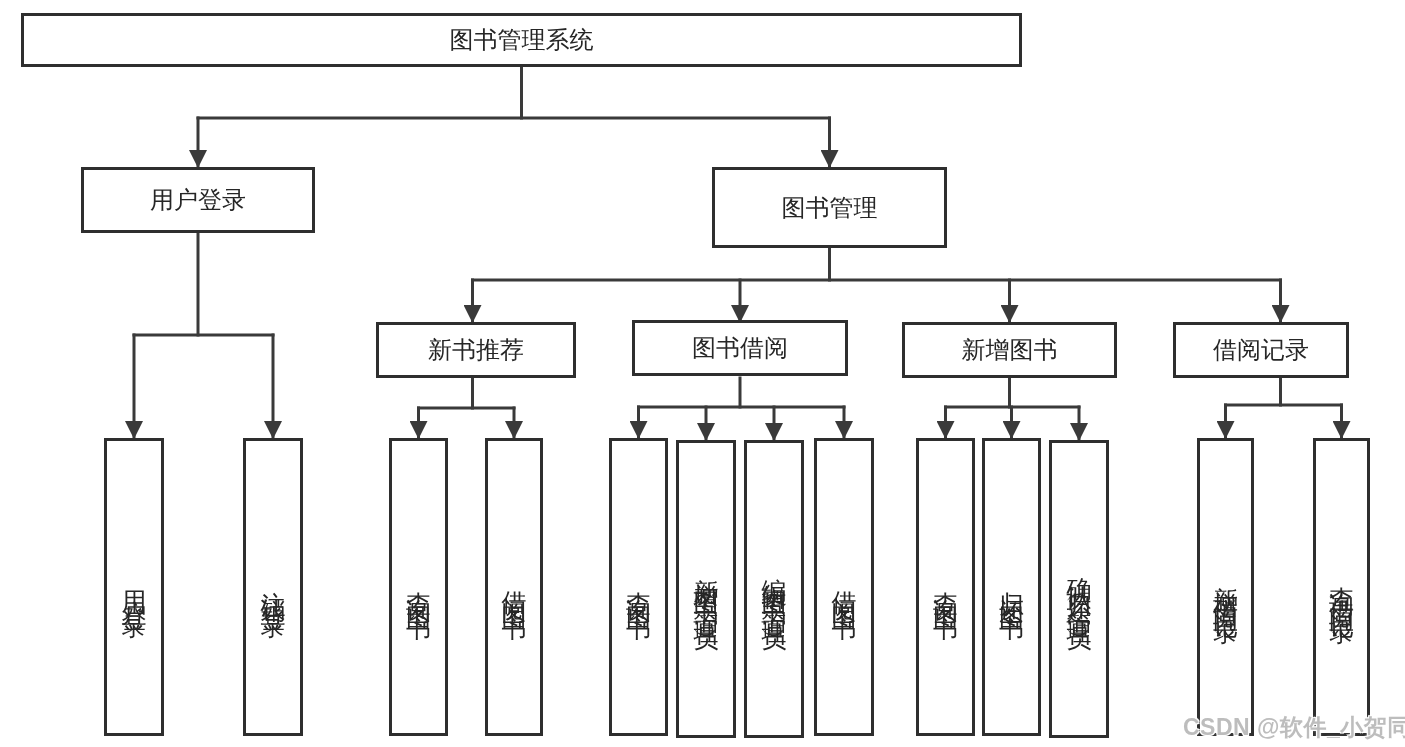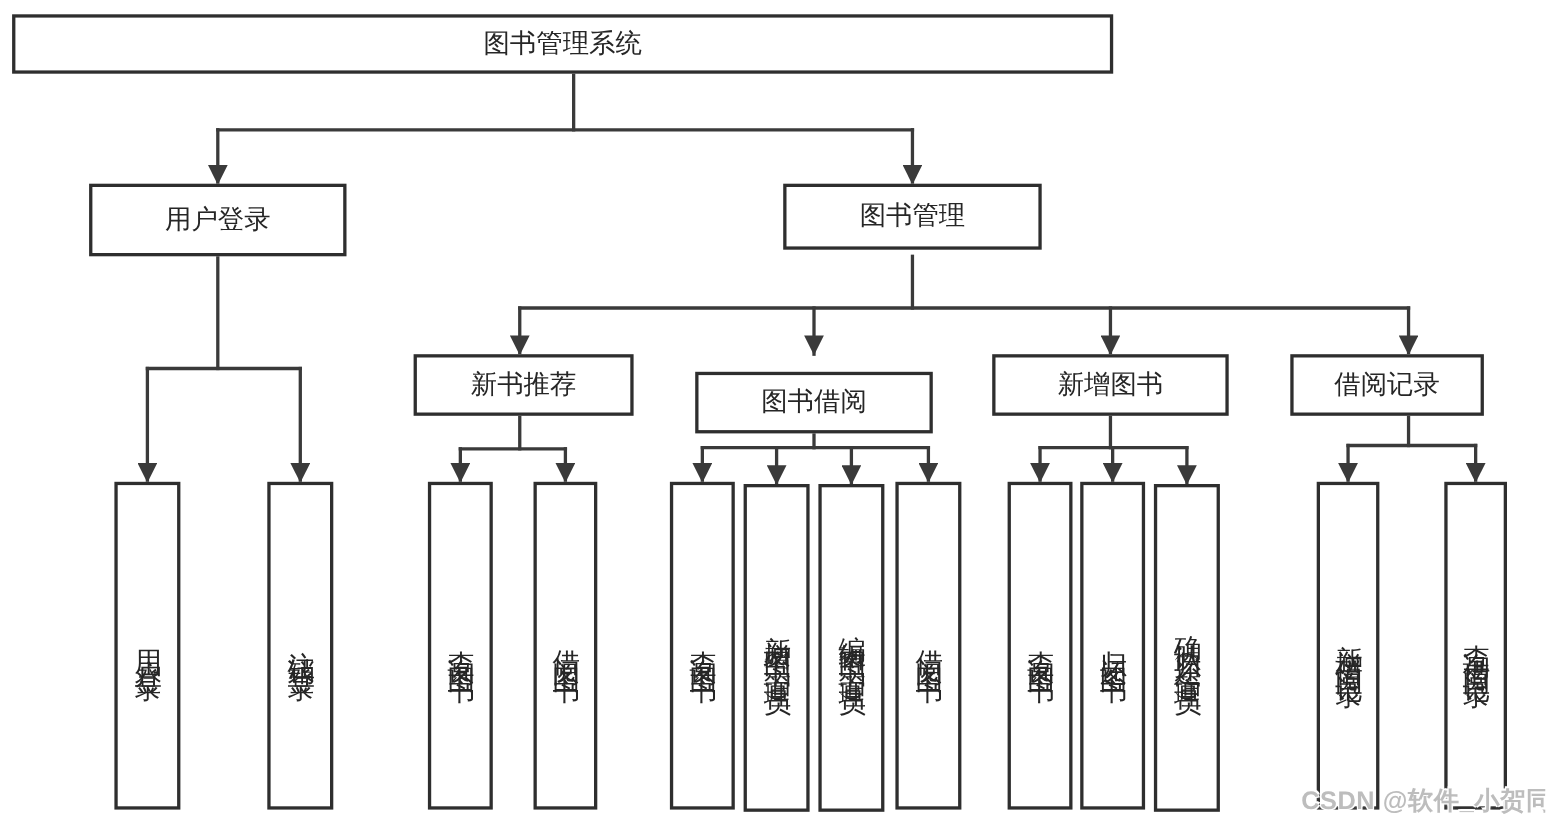--- a/index.html
+++ b/index.html
@@ -107,33 +107,33 @@
         <line x1="1011.5" y1="407" x2="1011.5" y2="438" marker-end="url(#arrowhead)"></line>
         <line x1="1079" y1="407" x2="1079" y2="440" marker-end="url(#arrowhead)"></line>
         <line x1="1280.5" y1="378" x2="1280.5" y2="405"></line>
         <line x1="1225.5" y1="405" x2="1341.5" y2="405"></line>
         <line x1="1225.5" y1="405" x2="1225.5" y2="438" marker-end="url(#arrowhead)"></line>
         <line x1="1341.5" y1="405" x2="1341.5" y2="438" marker-end="url(#arrowhead)"></line>
       </g>
   </svg>
 
   <div class="nodes" id="node-host">
-      <div class="node h" style="left: 11px; top: 13px; width: 1001px; height: 54px;">
+      <div class="node h" style="left: 21px; top: 13px; width: 1001px; height: 54px;">
         <span class="label">图书管理系统</span>
       </div>
       <div class="node h" style="left: 81px; top: 167px; width: 234px; height: 66px;">
         <span class="label">用户登录</span>
       </div>
-      <div class="node h" style="left: 712px; top: 167px; width: 235px; height: 60px;">
+      <div class="node h" style="left: 712px; top: 167px; width: 235px; height: 81px;">
         <span class="label">图书管理</span>
       </div>
       <div class="node h" style="left: 376px; top: 322px; width: 200px; height: 56px;">
         <span class="label">新书推荐</span>
       </div>
-      <div class="node h" style="left: 632px; top: 338px; width: 216px; height: 56px;">
+      <div class="node h" style="left: 632px; top: 320px; width: 216px; height: 56px;">
         <span class="label">图书借阅</span>
       </div>
       <div class="node h" style="left: 902px; top: 322px; width: 215px; height: 56px;">
         <span class="label">新增图书</span>
       </div>
       <div class="node h" style="left: 1173px; top: 322px; width: 176px; height: 56px;">
         <span class="label">借阅记录</span>
       </div>
       <div class="node v" style="left: 104px; top: 438px; width: 60px; height: 298px;">
         <span class="label" style="letter-spacing: 8px;">用户登录</span>

